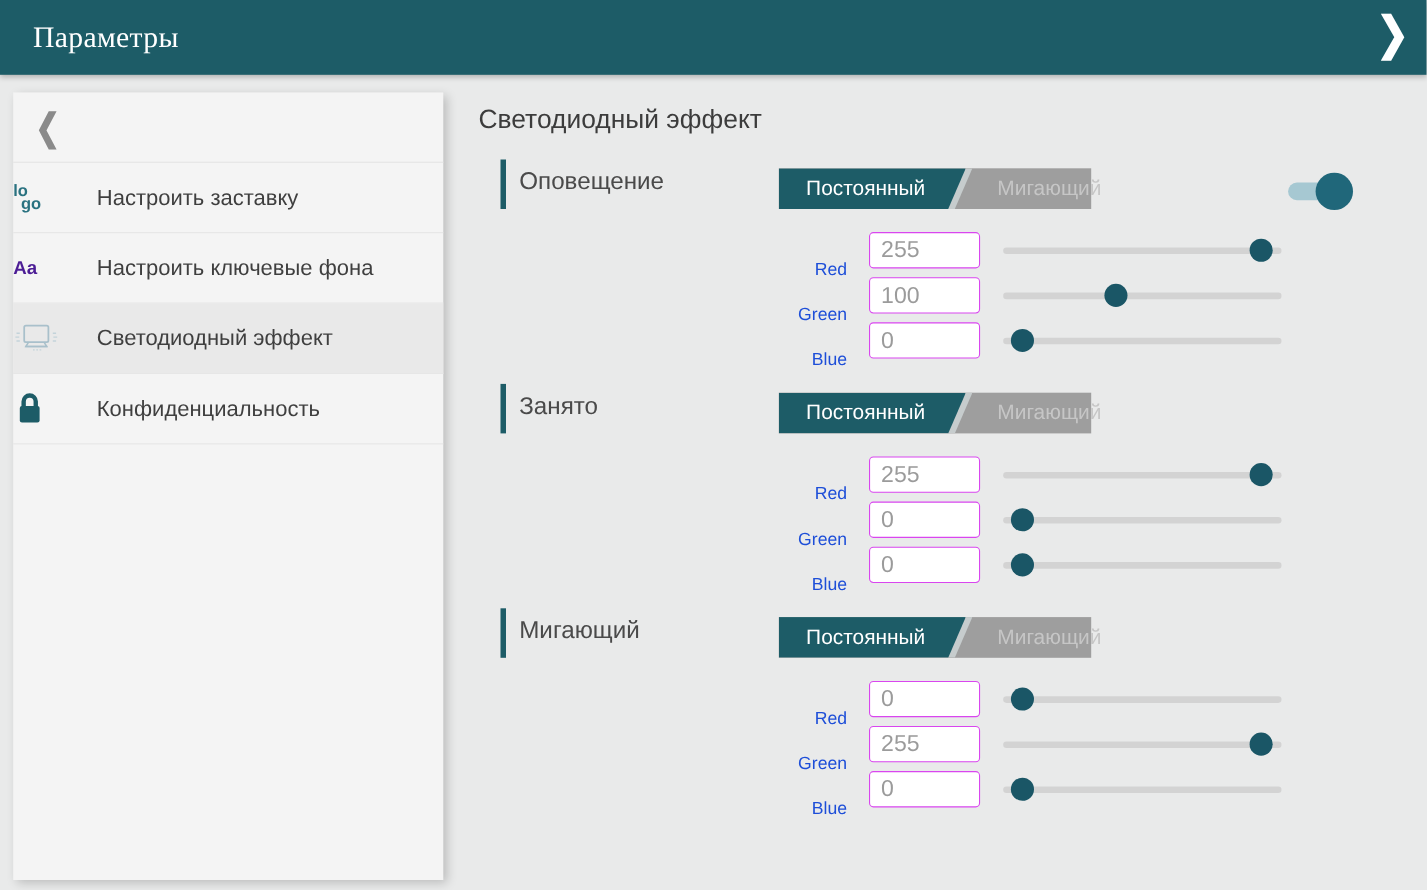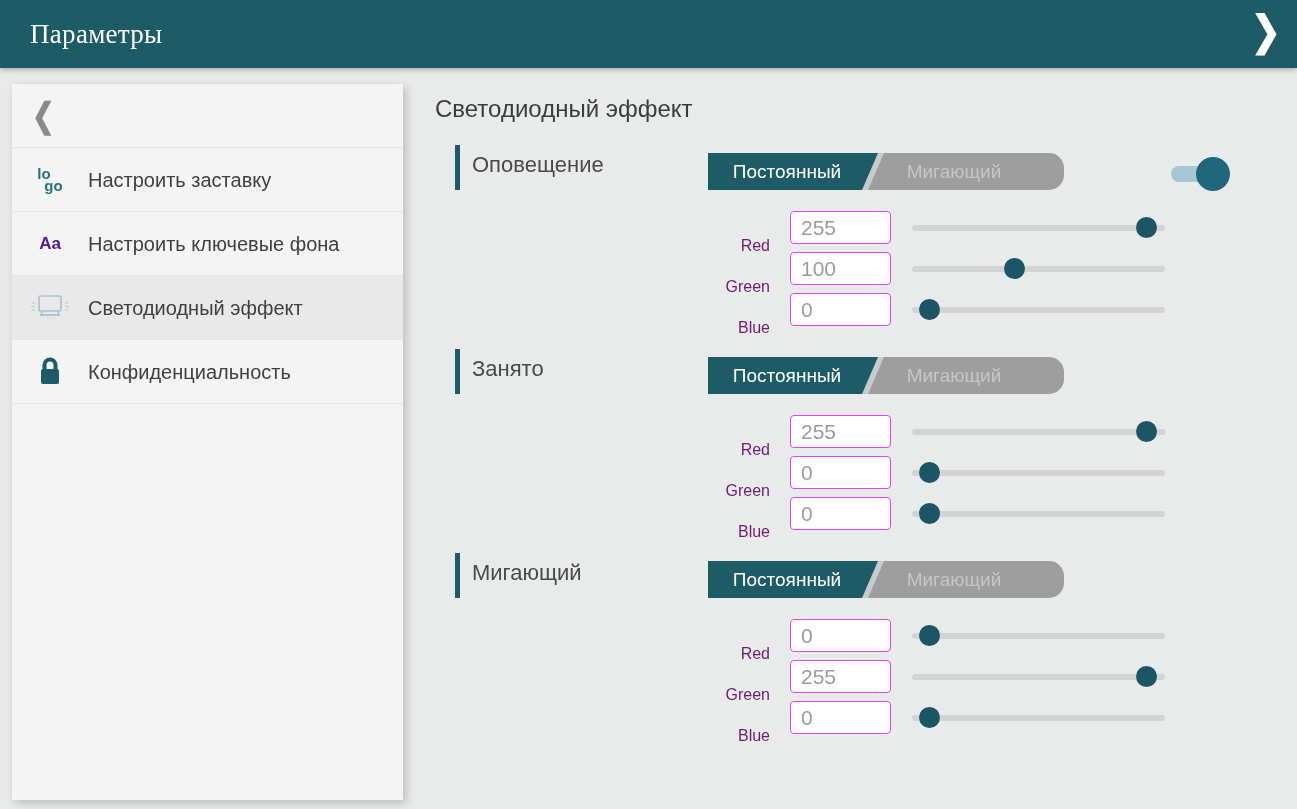--- a/index.html
+++ b/index.html
@@ -39,35 +39,35 @@
   }
   .collapse-glyph { font-size:27px; color:#8a8a8a; font-weight:bold; transform:scaleY(1.25); }
   .side-item {
     display:flex; align-items:center;
     min-height:64px; padding:10px 16px 10px 0;
     border-bottom:1px solid #e6e6e6;
     cursor:pointer; color:#3f3f3f; font-size:20px; line-height:26px;
   }
   .side-item.selected { background:#e9e9e9; }
   .side-icon {
-    flex:0 0 76px; display:flex; align-items:center; justify-content:center;
+    flex:0 0 76px; display:flex; align-items:center; 
   }
   .logo-icon { font-weight:bold; font-size:15px; color:#2a7280; line-height:12px; }
   .logo-icon .go { display:block; margin-left:7px; }
   .aa-icon { font-weight:bold; font-size:17px; color:#4c1d95; }
 
   
   .main { position:absolute; left:435px; top:95px; width:850px; }
   .page-title { font-size:24px; color:#3c3c3c; height:34px; margin-bottom:14px; }
 
   .sec-header { position:relative; height:48px; margin-bottom:20px; }
   .accent-bar { position:absolute; left:20px; top:2px; width:5px; height:45px; background:#1d5c67; }
   .sec-title { position:absolute; left:37px; top:9px; font-size:22px; color:#4a4a4a; }
 
-  .segmented { position:absolute; left:273px; top:10px; width:356px; height:37px; background:#9e9e9e;border-radius:15px; }
+  .segmented { position:absolute; left:273px; top:10px; width:284px; height:37px; background:#9e9e9e; }
   .seg-gap {
     position:absolute; left:0; top:0; width:176px; height:37px; background:#c6cccd;
     clip-path:polygon(0 0,100% 0,calc(100% - 16px) 100%,0 100%);
   }
   .seg-on {
     position:absolute; left:0; top:0; width:170px; height:37px; background:#1d5c67;
     clip-path:polygon(0 0,100% 0,calc(100% - 16px) 100%,0 100%);
   }
   .seg-on-label {
     position:absolute; left:0; top:0; width:158px; height:37px; line-height:37px;
@@ -84,21 +84,21 @@
     border-radius:8px; background:#a6c8d2;
   }
   .toggle-knob {
     position:absolute; right:-3px; top:0; width:34px; height:34px;
     border-radius:50%; background:#20677a;
   }
 
   .rgb-row { position:relative; height:33px; margin-bottom:8px; display:flex; align-items:center; }
   .rgb-label {
     width:355px; text-align:right; padding-right:20px;
-    font-size:16px; color:#701a75;margin-top:36px;
+    font-size:16px; color:#1d4ed8;margin-top:36px;
   }
   .rgb-input {
     width:101px; height:33px; background:#fff;
     border:1px solid #d946ef; border-radius:4px;
     font-family:"Liberation Sans", sans-serif;
     font-size:21px; color:#9b9b9b; padding:0 0 0 10px; outline:none;
   }
   .slider { position:relative; margin-left:21px; width:253px; height:33px; cursor:pointer; }
   .slider-track {
     position:absolute; left:0; top:14px; width:253px; height:6px;

